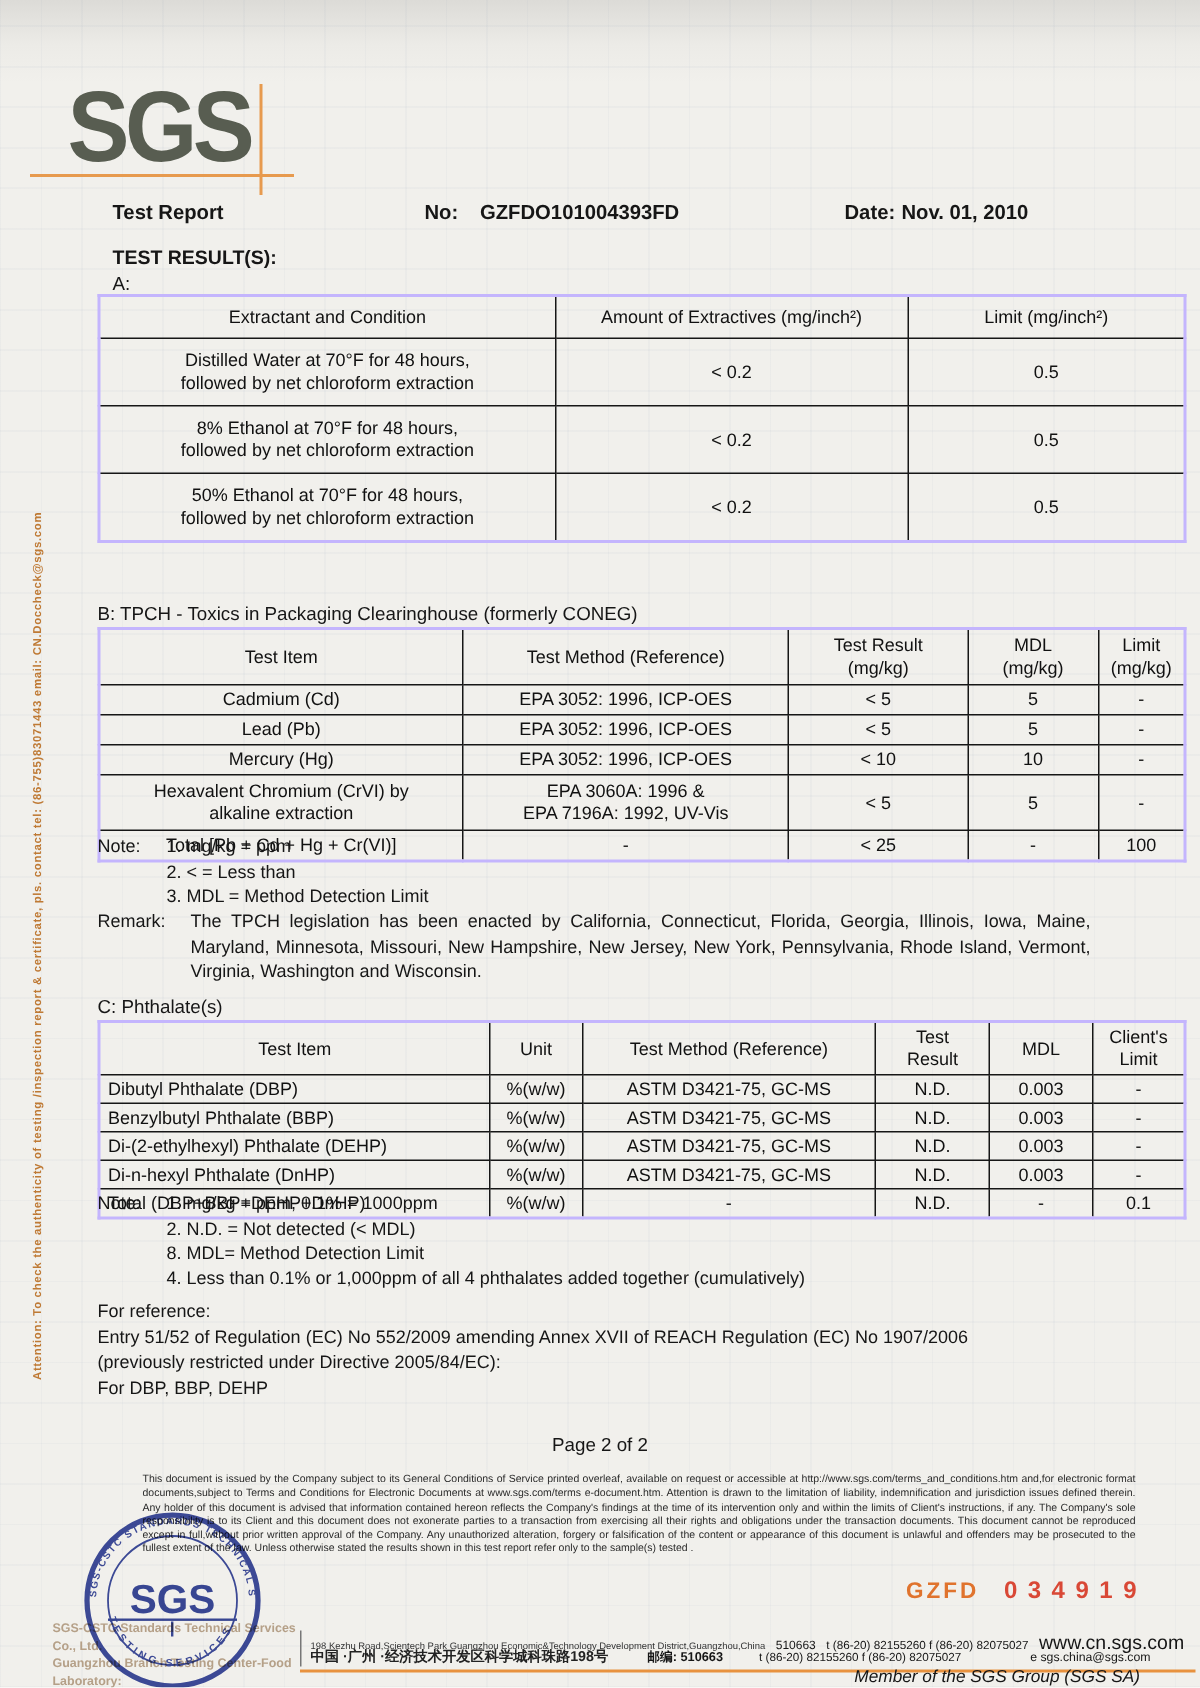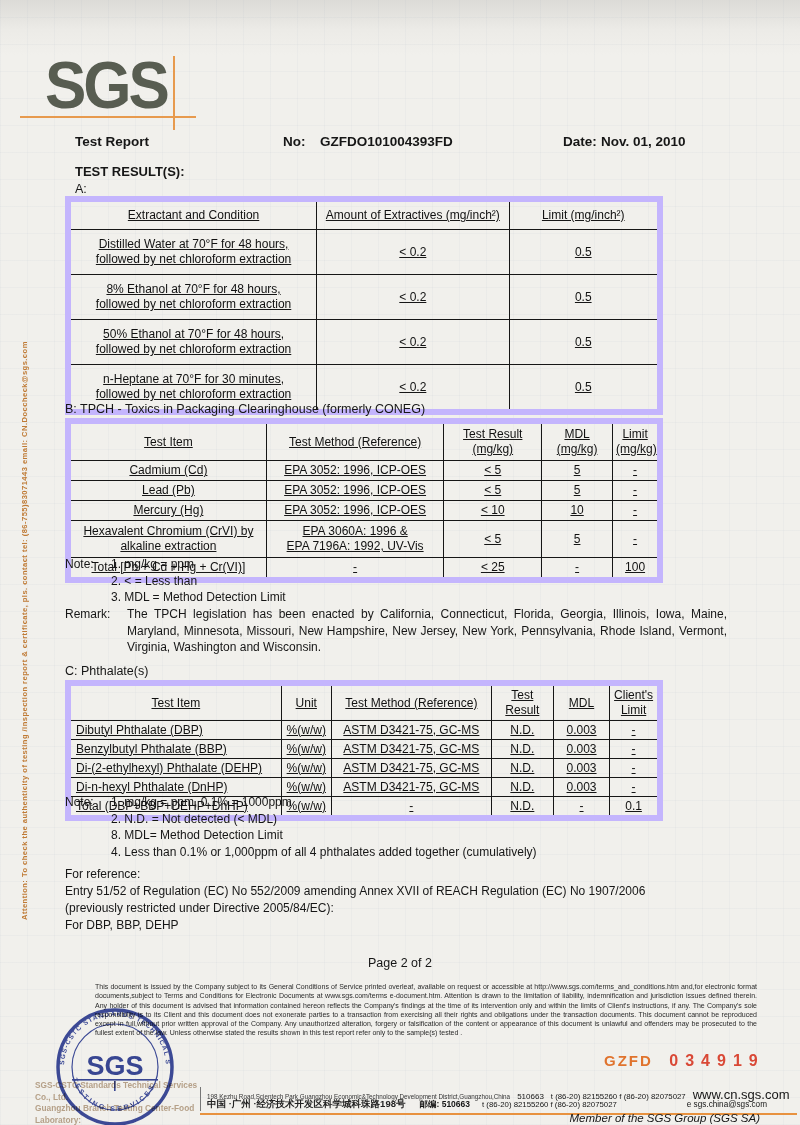--- a/index.html
+++ b/index.html
@@ -20,21 +20,21 @@
              transform:scaleY(1.08);transform-origin:top left;line-height:1;}
   .logo-hline{width:176px;height:2px;background:#e79a4e;}
   .logo-vline{width:2px;height:74px;background:#e79a4e;}
 
   
   .vnote{writing-mode:vertical-rl;transform:rotate(180deg);
          color:#bf7a35;font-size:7.6px;font-weight:bold;letter-spacing:.45px;
          height:740px;text-align:left;}
 
   
-  table.tbl{border-collapse:collapse;table-layout:fixed;width:598px;border:6px solid #c4b5fd;text-decoration:underline;}
+  table.tbl{border-collapse:collapse;table-layout:fixed;width:726px;border:2px solid #c4b5fd;}
   table.tbl th,table.tbl td{border:1px solid #161616;font-weight:400;text-align:center;
         vertical-align:middle;padding:1px 3px;font-size:12px;line-height:15px;color:#111;}
   table.tbl .tl{text-align:left;padding-left:5px;}
   .hA th{height:25px;}  .rA td{height:42px;}
   .hB th{height:34px;}  .rB td{height:17px;}  .rB2 td{height:34px;}
   .hC th{height:32px;}  .rC td{height:16px;font-size:11.8px;}
 
   .sec-title{font-size:12.5px;}
   .note-row{display:flex;font-size:12px;line-height:16.5px;}
   .note-label{flex:0 0 46px;}
@@ -93,26 +93,20 @@
         <td>0.5</td>
       </tr>
       <tr class="rA">
         <td class="pre">8% Ethanol at 70°F for 48 hours,
 followed by net chloroform extraction</td>
         <td>&lt; 0.2</td>
         <td>0.5</td>
       </tr>
       <tr class="rA">
         <td class="pre">50% Ethanol at 70°F for 48 hours,
-followed by net chloroform extraction</td>
-        <td>&lt; 0.2</td>
-        <td>0.5</td>
-      </tr>
-      <tr class="rA">
-        <td class="pre">n-Heptane at 70°F for 30 minutes,
 followed by net chloroform extraction</td>
         <td>&lt; 0.2</td>
         <td>0.5</td>
       </tr>
     </tbody>
   </table>
 
   <div class="abs sec-title" style="left:65px;top:402px;">B: TPCH - Toxics in Packaging Clearinghouse (formerly CONEG)</div>
   <table class="tbl abs" style="left:65px;top:418px;">
     <colgroup>
@@ -281,21 +275,21 @@
     <div>Guangzhou Branch Testing Center-Food Laboratory:</div>
   </div>
 
   <div class="abs" style="left:200px;top:1087px;width:1px;height:24px;background:#777;"></div>
   <div class="abs addr-row" style="left:207px;top:1087px;width:560px;gap:7px;">
     <span style="font-size:6.3px;color:#333;">198 Kezhu Road,Scientech Park Guangzhou Economic&amp;Technology Development District,Guangzhou,China</span>
     <span style="font-size:8px;">510663</span>
     <span style="font-size:7.8px;">t (86-20) 82155260  f (86-20) 82075027</span>
     <span style="font-size:13px;margin-left:auto;">www.cn.sgs.com</span>
   </div>
-  <div class="abs addr-row" style="left:207px;top:1098px;width:560px;gap:12px;">
+  <div class="abs addr-row" style="left:207px;top:1098px;width:560px;gap:24px;">
     <span class="b" style="font-size:9.5px;color:#222;">中国 ·广州 ·经济技术开发区科学城科珠路198号</span>
     <span class="b" style="font-size:8.5px;margin-left:2px;">邮编: 510663</span>
     <span style="font-size:7.8px;">t (86-20) 82155260  f (86-20) 82075027</span>
     <span style="font-size:8.2px;margin-left:auto;">e  sgs.china@sgs.com</span>
   </div>
   <div class="abs orange-rule" style="left:200px;top:1113px;"></div>
 
   <div class="abs" style="left:604px;top:1052px;white-space:nowrap;">
     <span class="serial-prefix">GZFD</span>
     <span class="serial-digits">034919</span>

